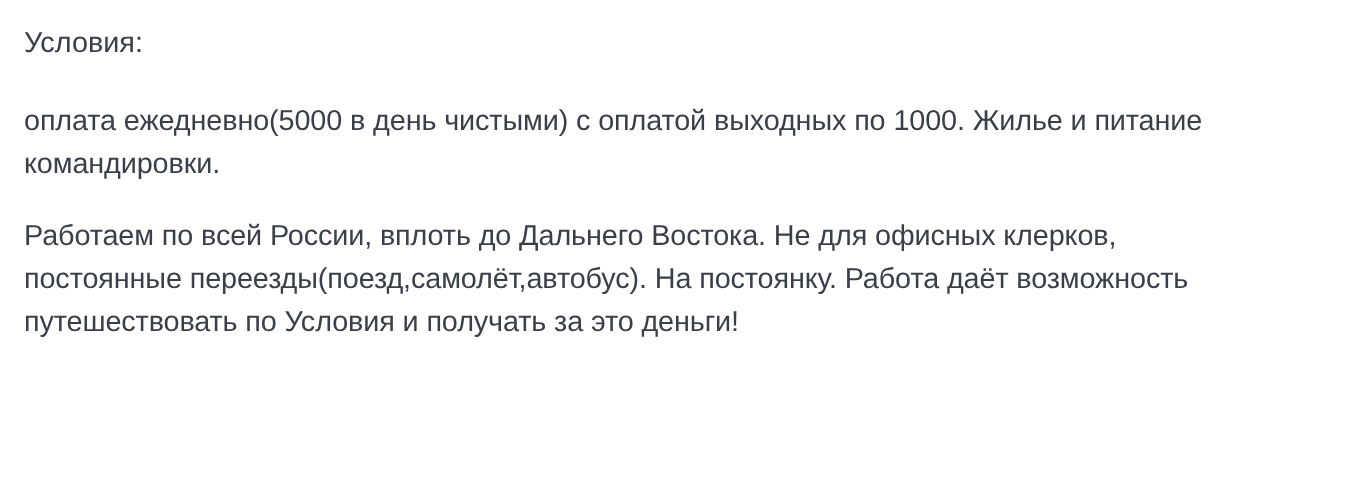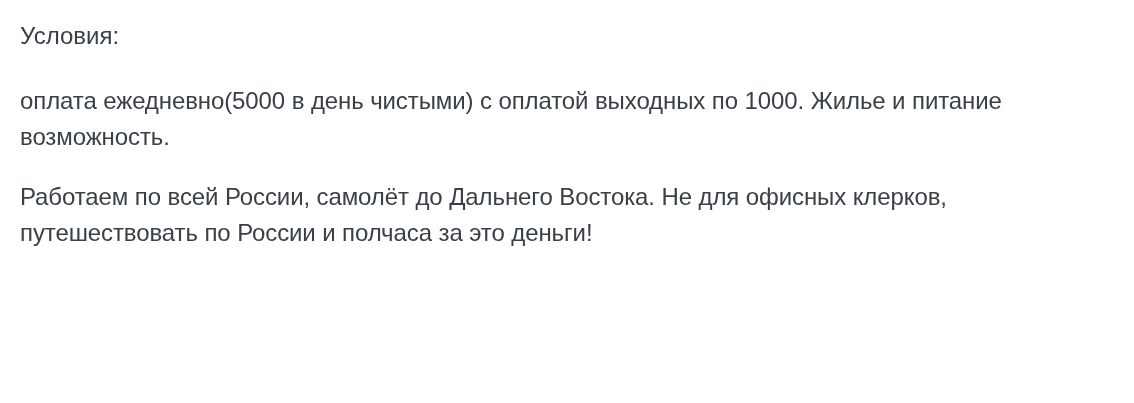--- a/index.html
+++ b/index.html
@@ -40,25 +40,26 @@
 </head>
 <body>
 
 <div class="page">
   <div class="content">
 
     <div class="heading">Условия:</div>
 
     <div class="para">
       <div class="line">оплата ежедневно(5000 в день чистыми) с оплатой выходных по 1000. Жилье и питание</div>
-      <div class="line">возможность.</div>
+      <div class="line">командировки.</div>
     </div>
 
     <div class="para">
     </div>
 
     <div class="para">
-      <div class="line">Работаем по всей России, самолёт до Дальнего Востока. Не для офисных клерков,</div>
-      <div class="line">путешествовать по России и полчаса за это деньги!</div>
+      <div class="line">Работаем по всей России, вплоть до Дальнего Востока. Не для офисных клерков,</div>
+      <div class="line">постоянные переезды(поезд,самолёт,автобус). На постоянку. Работа даёт возможность</div>
+      <div class="line">путешествовать по Условия и получать за это деньги!</div>
     </div>
 
   </div>
 </div>
 
 </body></html>

